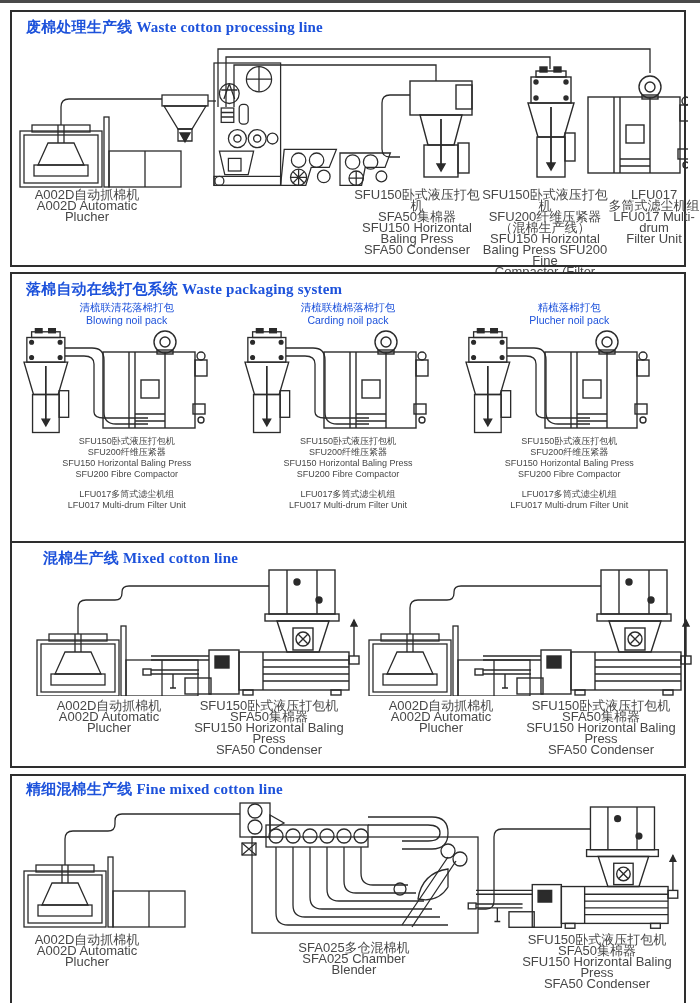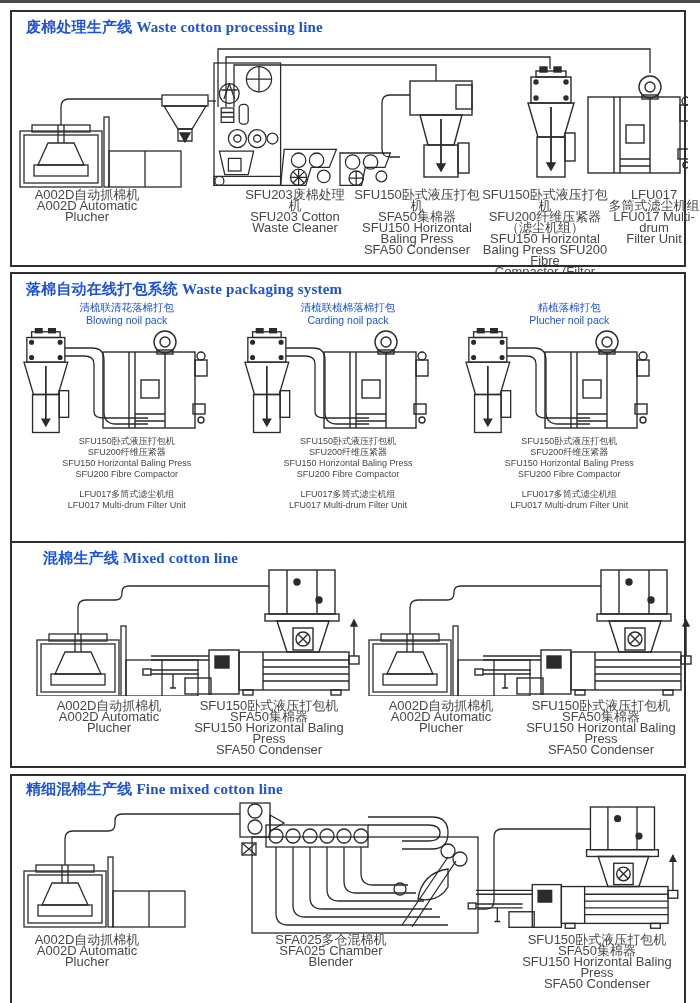--- a/index.html
+++ b/index.html
@@ -206,37 +206,32 @@
         <g>
             <use href="#g-filter" x="576" y="44"></use>
           </g>
       </svg>
     </div>
     <div class="lblrow" style="height:62px;">
       <div class="lbl" style="left:15px;width:120px;">
           <div>A002D自动抓棉机</div>
           <div>A002D Automatic Plucher</div>
         </div>
-      <div class="lbl" style="left:231px;width:104px;">
-          <div>SFU203废棉处理机</div>
-          <div>SFU203 Cotton</div>
-          <div>Waste Cleaner</div>
-        </div>
       <div class="lbl" style="left:340px;width:130px;">
           <div>SFU150卧式液压打包机</div>
           <div>SFA50集棉器</div>
           <div>SFU150 Horizontal</div>
           <div>Baling Press</div>
           <div>SFA50 Condenser</div>
         </div>
       <div class="lbl" style="left:470px;width:126px;">
           <div>SFU150卧式液压打包机</div>
-          <div>SFU200纤维压紧器（滤尘机组）</div>
+          <div>SFU200纤维压紧器（混棉生产线）</div>
           <div>SFU150 Horizontal</div>
-          <div>Baling Press SFU200 Fibre</div>
+          <div>Baling Press SFU200 Fine</div>
           <div>Compactor (Filter Unit)</div>
         </div>
       <div class="lbl" style="left:592px;width:100px;">
           <div>LFU017</div>
           <div>多筒式滤尘机组</div>
           <div>LFU017 Multi-drum</div>
           <div>Filter Unit</div>
         </div>
     </div>
   </section>
@@ -395,21 +390,21 @@
         <g transform="translate(464,8) scale(0.97)">
             <use href="#g-hbaler"></use>
           </g>
       </svg>
     </div>
     <div class="lblrow" style="height:52px;">
       <div class="lbl" style="left:10px;width:130px;">
           <div>A002D自动抓棉机</div>
           <div>A002D Automatic Plucher</div>
         </div>
-      <div class="lbl" style="left:244px;width:150px;">
+      <div class="lbl" style="left:267px;width:150px;margin-top:8px;">
           <div>SFA025多仓混棉机</div>
           <div>SFA025 Chamber Blender</div>
         </div>
       <div class="lbl" style="left:510px;width:150px;">
           <div>SFU150卧式液压打包机</div>
           <div>SFA50集棉器</div>
           <div>SFU150 Horizontal Baling Press</div>
           <div>SFA50 Condenser</div>
         </div>
     </div>

